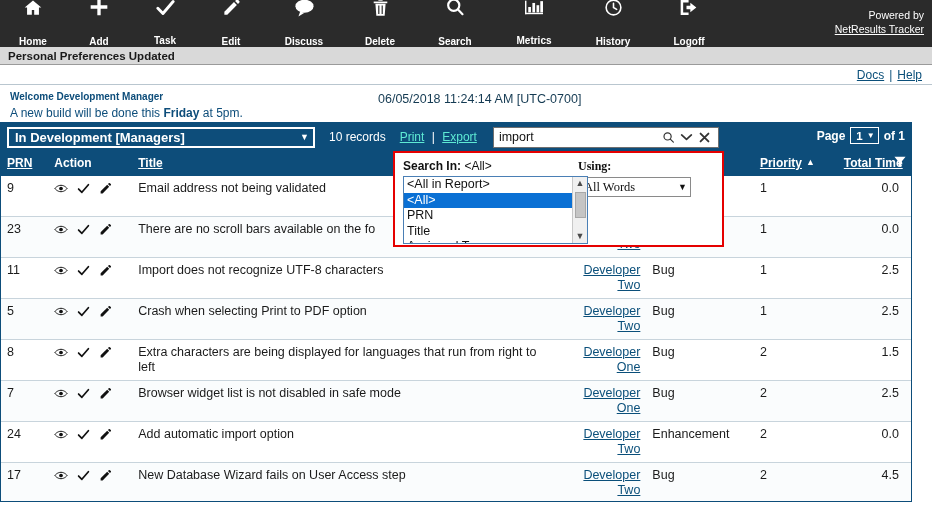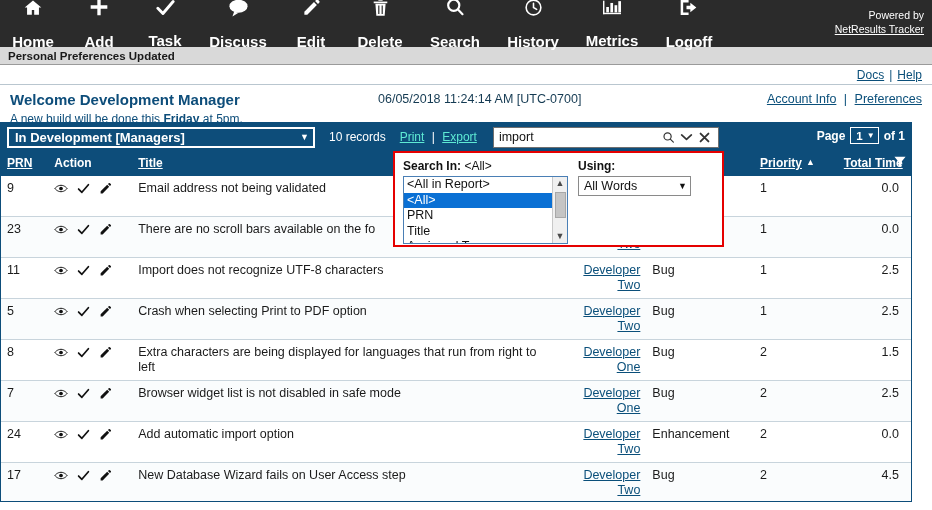--- a/index.html
+++ b/index.html
@@ -27,21 +27,21 @@
     display: flex;
     flex-direction: column;
     align-items: center;
     justify-content: center;
     color: #ffffff;
     cursor: pointer;
     text-decoration: none;
   }
   .nav-item .nic { height: 21px; display:flex; align-items:center; justify-content:center; }
   .nav-item .nlbl {
-    font-size: 15px;
+    font-size: 10px;
     font-weight: bold;
     line-height: 16px;
     margin-top: 17px;
     white-space: nowrap;
   }
   .nav-spacer { flex: 1; }
   .powered {
     color: #ffffff;
     font-size: 10.5px;
     text-align: right;
@@ -74,21 +74,21 @@
     color: #0a4f7a;
     border-bottom: 1px solid #b9c6cf;
   }
   .docsbar a { color:#0a4f7a; text-decoration: underline; }
   .docsbar .sep { margin: 0 5px; color:#0a4f7a; }
 
   
   .welcome-wrap { padding: 6px 10px 0 10px; position: relative; }
   .welcome-row { display:flex; align-items: baseline; }
   .welcome-title {
-    font-size: 15px; font-weight: bold; color: #0d4d7a;
+    font-size: 10px; font-weight: bold; color: #0d4d7a;
     flex: 0 0 auto;
   }
   .welcome-date {
     position:absolute; left: 378px; top: 7px;
     font-size: 12.5px; color: #143a52;
   }
   .acct-links {
     position:absolute; right: 10px; top: 7px;
     font-size: 12.5px;
   }
@@ -214,25 +214,25 @@
     position: absolute;
     left: 403px; top: 150px;
     width: 331px; height: 96px;
     background: #ffffff;
     border: 2px solid #e50000;
     z-index: 40;
     padding: 6px 8px;
   }
   .sp-cols { display:flex; }
   .sp-left { width: 165px; }
-  .sp-right { margin-left: 10px; }
+  .sp-right { margin-left: 10px; font-family: Liberation Serif, serif; }
   .sp-label { font-size: 12px; font-weight: bold; color:#111; margin-bottom: 3px; }
   .sp-label .norm { font-weight: normal; }
   .listbox {
-    width: 165px; height: 68px;
+    width: 185px; height: 68px;
     border: 1px solid #4a7fb5;
     background: #ffffff;
     overflow: hidden;
     position: relative;
     font-size: 12.5px;
   }
   .lb-items { padding: 0; }
   .lb-item { padding: 0 3px; line-height: 15.5px; color:#111; white-space:nowrap; cursor:pointer; }
   .lb-item.sel { background: #0a70d4; color:#ffffff; }
   .lb-scroll {
@@ -283,38 +283,38 @@
 
     <a class="nav-item">
       <span class="nic">
         <svg width="21" height="17" viewBox="0 0 24 20" fill="none" stroke="#fff" stroke-width="3.4" stroke-linecap="round" stroke-linejoin="round">
             <path d="M3 11l6 6L21 3"></path>
           </svg>
       </span>
       <span class="nlbl">Task</span>
     </a>
 
+    <a class="nav-item">
+      <span class="nic">
+        <svg width="19" height="19" viewBox="0 0 24 24" fill="#fff">
+            <path d="M3 17.3 15.1 5.2l3.7 3.7L6.7 21H3v-3.7z"></path>
+            <path d="M16.5 3.8 18 2.3a1.6 1.6 0 0 1 2.3 0l1.4 1.4a1.6 1.6 0 0 1 0 2.3l-1.5 1.5-3.7-3.7z"></path>
+          </svg>
+      </span>
+      <span class="nlbl">Edit</span>
+    </a>
+
     <a class="nav-item" style="width:80px">
       <span class="nic">
         <svg width="21" height="19" viewBox="0 0 24 22" fill="#fff">
             <ellipse cx="12" cy="9.5" rx="10.5" ry="7.5"></ellipse>
             <path d="M7 15.5 5 21.5l7-4.5z"></path>
           </svg>
       </span>
       <span class="nlbl">Discuss</span>
-    </a>
-
-    <a class="nav-item">
-      <span class="nic">
-        <svg width="19" height="19" viewBox="0 0 24 24" fill="#fff">
-            <path d="M3 17.3 15.1 5.2l3.7 3.7L6.7 21H3v-3.7z"></path>
-            <path d="M16.5 3.8 18 2.3a1.6 1.6 0 0 1 2.3 0l1.4 1.4a1.6 1.6 0 0 1 0 2.3l-1.5 1.5-3.7-3.7z"></path>
-          </svg>
-      </span>
-      <span class="nlbl">Edit</span>
     </a>
 
     <a class="nav-item" style="width:72px">
       <span class="nic">
         <svg width="17" height="19" viewBox="0 0 20 22" fill="#fff">
             <path d="M2 4h16v2H2z"></path>
             <path d="M7.5 1.2h5V3h-5z"></path>
             <path d="M4 6.6h12l-1.1 14.2H5.1L4 6.6zm3.3 2v10h1.4v-10H7.3zm4 0v10h1.4v-10h-1.4z"></path>
           </svg>
       </span>
@@ -322,46 +322,46 @@
     </a>
 
     <a class="nav-item" style="width:78px">
       <span class="nic">
         <svg width="20" height="20" viewBox="0 0 24 24" fill="none" stroke="#fff" stroke-width="2.6">
             <circle cx="10.5" cy="10" r="6.7"></circle>
             <path d="M15.6 15.1 21 20.6" stroke-linecap="round"></path>
           </svg>
       </span>
       <span class="nlbl">Search</span>
-    </a>
-
-    <a class="nav-item" style="width:78px">
-      <span class="nic">
-        <svg width="19" height="19" viewBox="0 0 24 24" fill="none" stroke="#fff" stroke-width="2">
-            <circle cx="12" cy="12" r="9.3"></circle>
-            <path d="M12 6.6V12l4 2.3" stroke-linecap="round"></path>
-          </svg>
-      </span>
-      <span class="nlbl">History</span>
     </a>
 
     <a class="nav-item" style="width:80px">
       <span class="nic">
         <svg width="20" height="18" viewBox="0 0 22 20" fill="#fff">
             <rect x="1" y="3" width="1.6" height="15"></rect>
             <rect x="1" y="16.4" width="20" height="1.6"></rect>
             <rect x="4.6" y="10" width="3" height="6"></rect>
             <rect x="9.2" y="5.5" width="3" height="10.5"></rect>
             <rect x="13.8" y="8" width="3" height="8"></rect>
             <rect x="18" y="3.5" width="3" height="12.5"></rect>
           </svg>
       </span>
       <span class="nlbl">Metrics</span>
     </a>
 
+    <a class="nav-item" style="width:78px">
+      <span class="nic">
+        <svg width="19" height="19" viewBox="0 0 24 24" fill="none" stroke="#fff" stroke-width="2">
+            <circle cx="12" cy="12" r="9.3"></circle>
+            <path d="M12 6.6V12l4 2.3" stroke-linecap="round"></path>
+          </svg>
+      </span>
+      <span class="nlbl">History</span>
+    </a>
+
     <a class="nav-item" style="width:74px">
       <span class="nic">
         <svg width="20" height="19" viewBox="0 0 24 22" fill="#fff">
             <path d="M2 2h9.5v3H5v12h6.5v3H2z"></path>
             <path d="M13.6 5.3 20.8 11l-7.2 5.7v-3.6H9v-4.2h4.6z"></path>
           </svg>
       </span>
       <span class="nlbl">Logoff</span>
     </a>
 
@@ -381,25 +381,20 @@
     <a>Docs</a>
     <span class="sep">|</span>
     <a>Help</a>
   </div>
 
   <div class="welcome-wrap">
     <div class="welcome-row">
       <div class="welcome-title">Welcome Development Manager</div>
     </div>
     <div class="welcome-date">06/05/2018 11:24:14 AM [UTC-0700]</div>
-    <div class="acct-links">
-      <a>Account Info</a>
-      <span class="sep">|</span>
-      <a>Preferences</a>
-    </div>
     <div class="build-note">
       <span>A new build will be done this </span><b>Friday</b><span> at 5pm.</span>
     </div>
   </div>
 
   <div class="panel">
 
     <div class="toolbar">
 
       <div class="report-select">

